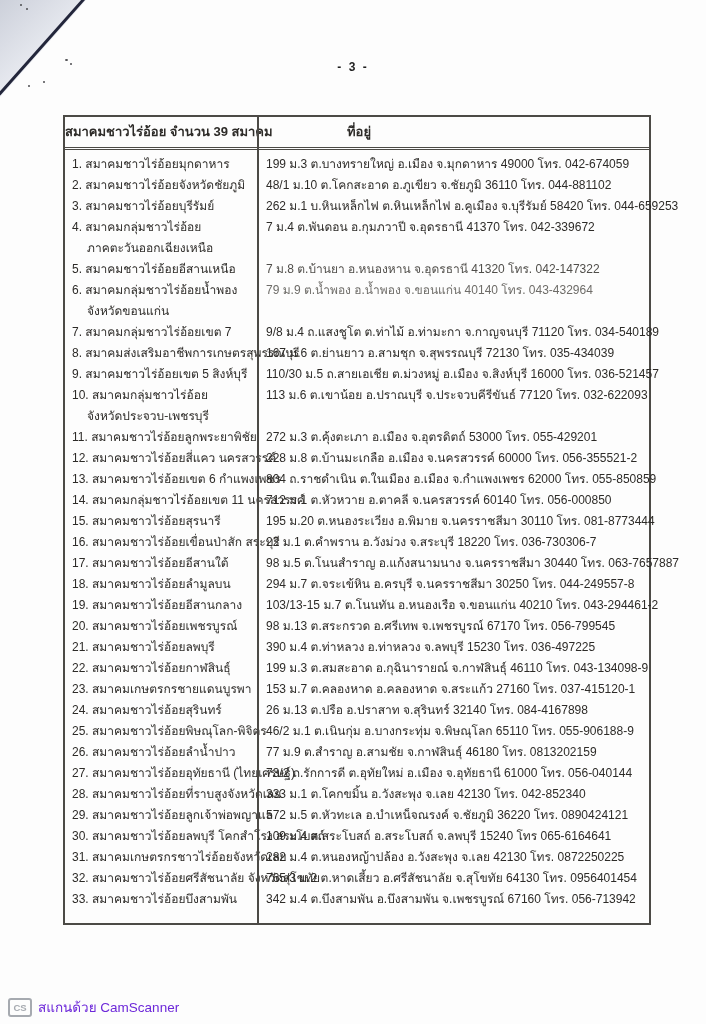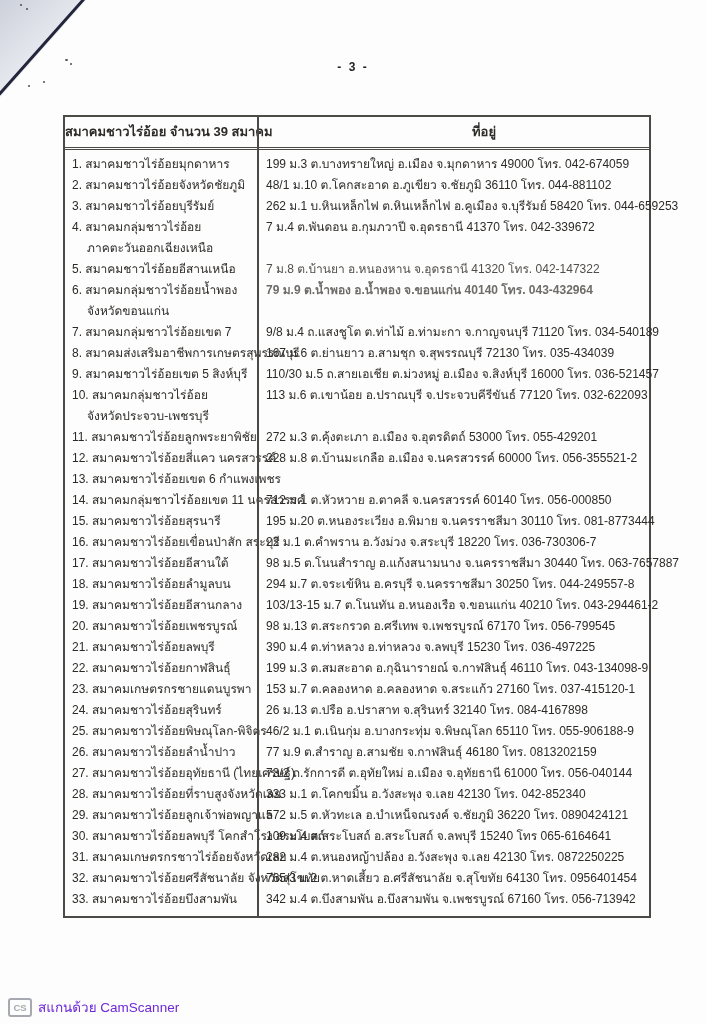--- a/index.html
+++ b/index.html
@@ -26,33 +26,33 @@
     font-size:12px;font-weight:bold;letter-spacing:2px;color:#1f1f1f;
   }
   
   .doc-table{
     position:absolute;left:63px;top:115px;width:588px;
     border:2px solid #4c4a46;box-sizing:border-box;background:transparent;
   }
   .thead{display:flex;height:30px;border-bottom:3px double #4c4a46;}
   .th{font-size:13px;font-weight:bold;line-height:30px;white-space:nowrap;}
   .th-left{width:192px;flex:none;text-align:center;}
-  .th-right{flex:1;text-align:center;padding-left:62px;}
-  .tbody{position:relative;padding-top:4px;padding-bottom:6px;}
+  .th-right{flex:1;text-align:left;padding-left:90px;}
+  .tbody{position:relative;padding-top:4px;padding-bottom:13px;}
   .row{display:flex;}
   .cell{box-sizing:border-box;}
   .cell.left{width:192px;flex:none;padding-left:7px;}
   .cell.right{flex:1;padding-left:9px;}
   .line{height:21px;line-height:21px;font-size:12px;white-space:nowrap;}
   .name2{padding-left:15px;font-family:Liberation Serif, serif;}
   .col-divider{
     position:absolute;top:0;bottom:0;left:192px;width:2px;background:#4c4a46;
   }
   
-  .row:nth-child(6) .addr{color:#6e6c68;font-weight:bold;}
+  .row:nth-child(6) .addr{color:#6e6c68;}
   .row:nth-child(5) .addr{color:#504e4a;}
   
   .footer{
     position:absolute;left:8px;top:996px;display:flex;align-items:center;gap:6px;
   }
   .cs-badge{
     width:20px;height:15px;border:2px solid #a6aab0;border-radius:3px;
     font-size:9.5px;font-weight:bold;color:#a6aab0;
     display:flex;align-items:center;justify-content:center;flex:none;
   }
@@ -177,20 +177,23 @@
             <div class="line name">12. สมาคมชาวไร่อ้อยสี่แคว นครสวรรค์</div>
           </div>
           <div class="cell right">
             <div class="line addr">228 ม.8 ต.บ้านมะเกลือ อ.เมือง จ.นครสวรรค์ 60000 โทร. 056-355521-2</div>
           </div>
         </div>
         <div class="row">
           <div class="cell left">
             <div class="line name">13. สมาคมชาวไร่อ้อยเขต 6 กำแพงเพชร</div>
           </div>
+          <div class="cell right">
+            <div class="line addr">804 ถ.ราชดำเนิน ต.ในเมือง อ.เมือง จ.กำแพงเพชร 62000 โทร. 055-850859</div>
+          </div>
         </div>
         <div class="row">
           <div class="cell left">
             <div class="line name">14. สมาคมกลุ่มชาวไร่อ้อยเขต 11 นครสวรรค์</div>
           </div>
           <div class="cell right">
             <div class="line addr">712 ม.1 ต.หัวหวาย อ.ตาคลี จ.นครสวรรค์ 60140 โทร. 056-000850</div>
           </div>
         </div>
         <div class="row">

